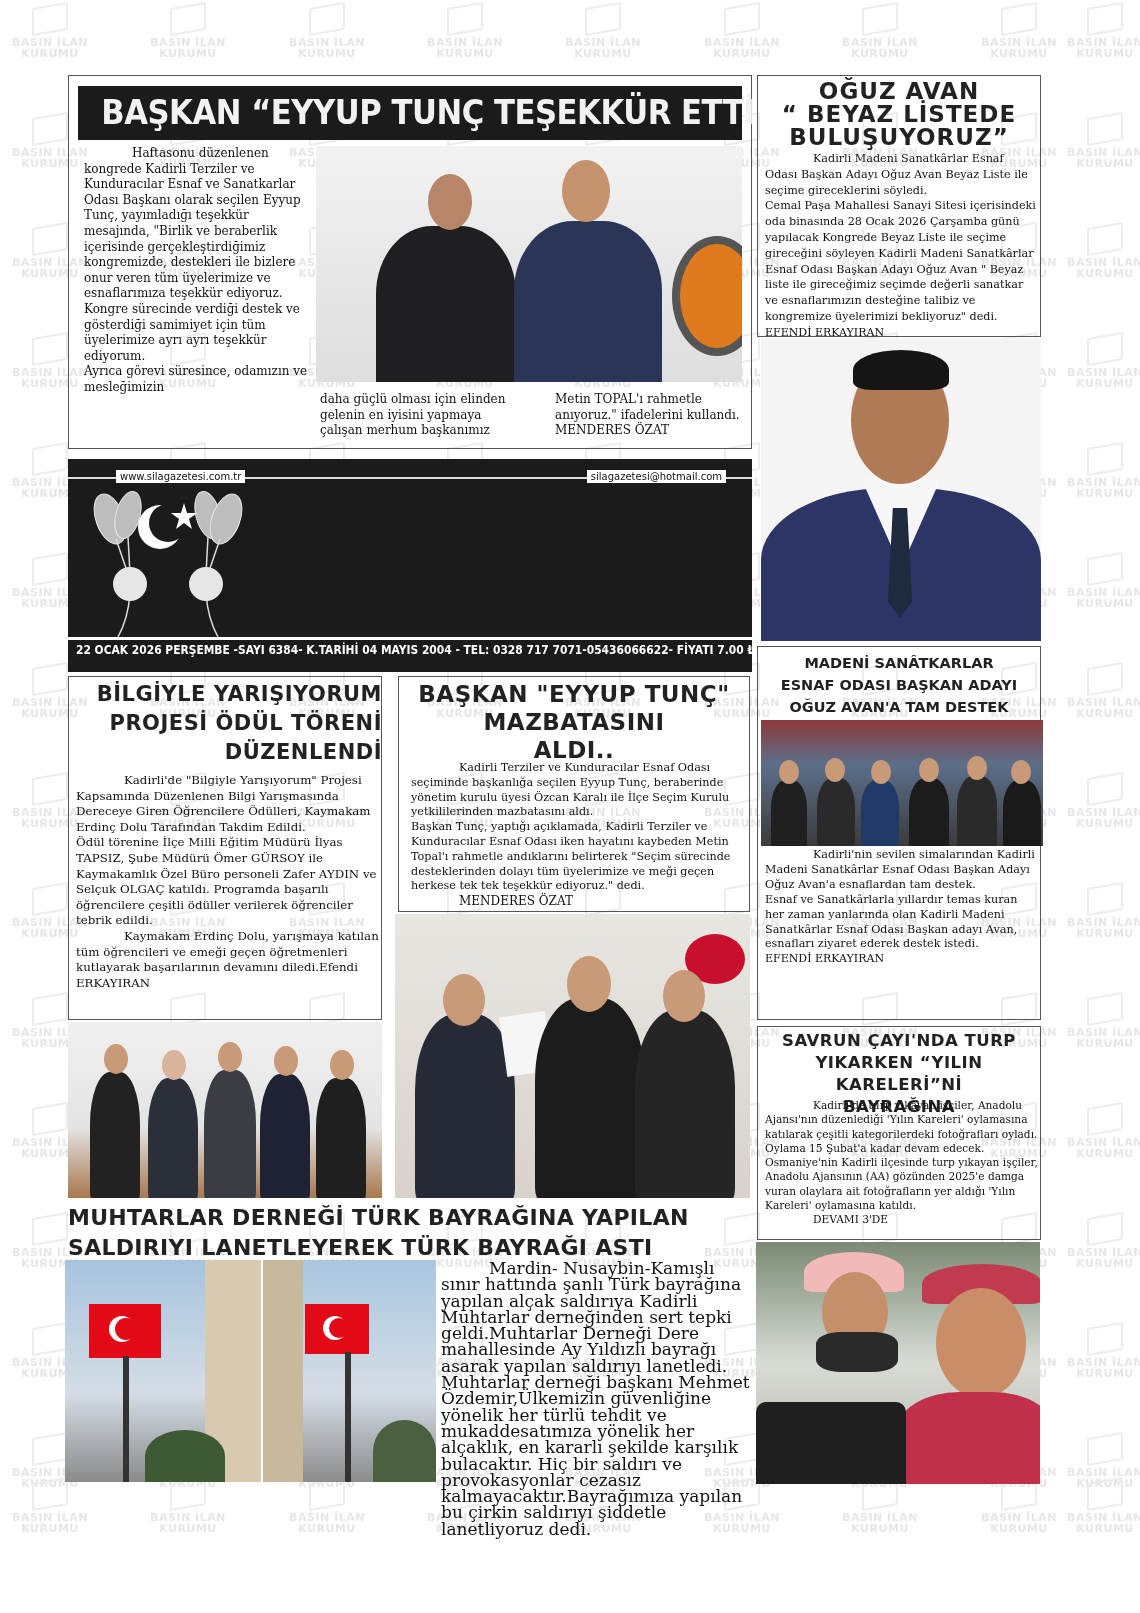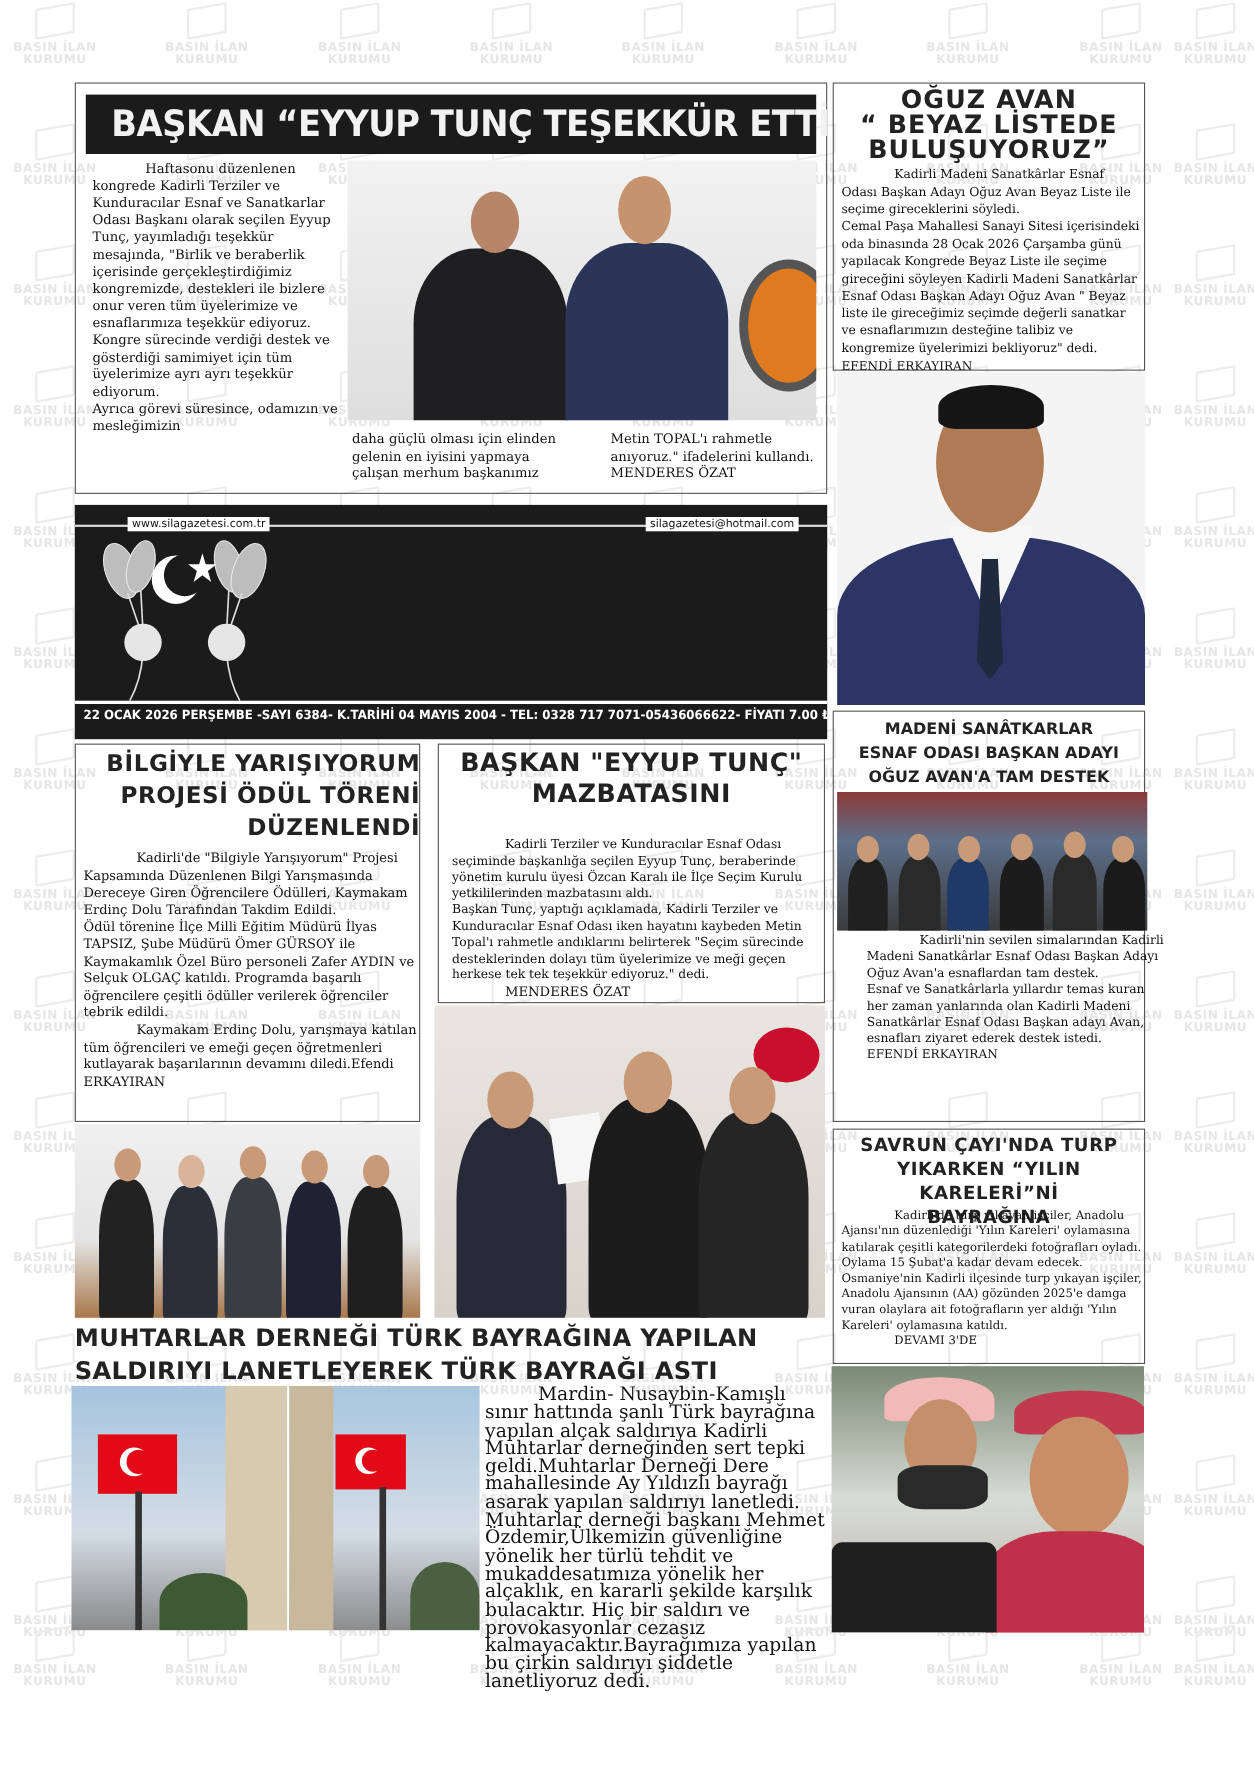--- a/index.html
+++ b/index.html
@@ -803,20 +803,21 @@
   <div class="person" style="left:192px; top:52px; width:50px; height:128px; background:#1e2233;"></div>
   <div class="head" style="left:206px; top:24px; width:24px; height:30px;"></div>
   <div class="person" style="left:248px; top:56px; width:50px; height:124px; background:#1f1f1f;"></div>
   <div class="head" style="left:262px; top:28px; width:24px; height:30px;"></div>
 </div>
 
 <div class="box-frame" style="left:398px; top:676px; width:352px; height:236px;"></div>
 <div class="headline" style="position:absolute; left:398px; top:680px; width:352px; font-size:23px; line-height:28px;">
   <div>BAŞKAN "EYYUP TUNÇ"</div>
   <div>MAZBATASINI</div>
+  <div>ALDI..</div>
 </div>
 <div class="body-text" style="position:absolute; left:411px; top:761px; width:336px; font-size:11.2px; line-height:14.8px;">
   <p class="indent">Kadirli Terziler ve Kunduracılar Esnaf Odası seçiminde başkanlığa seçilen Eyyup Tunç, beraberinde yönetim kurulu üyesi Özcan Karalı ile İlçe Seçim Kurulu yetkililerinden mazbatasını aldı.</p>
   <p>Başkan Tunç, yaptığı açıklamada, Kadirli Terziler ve Kunduracılar Esnaf Odası iken hayatını kaybeden Metin Topal'ı rahmetle andıklarını belirterek "Seçim sürecinde desteklerinden dolayı tüm üyelerimize ve meği geçen herkese tek tek teşekkür ediyoruz." dedi.</p>
   <p class="byline" style="padding-left:48px;">MENDERES ÖZAT</p>
 </div>
 <div class="photo" style="left:395px; top:914px; width:355px; height:284px; background:linear-gradient(180deg,#e9e6e2 0%,#d8d2ca 100%);">
   <div style="position:absolute; left:290px; top:20px; width:60px; height:50px; border-radius:50%; background:#c8102e;"></div>
   <div class="person" style="left:20px; top:100px; width:100px; height:190px; background:#262a36;"></div>
   <div class="head" style="left:48px; top:60px; width:42px; height:52px;"></div>
@@ -840,21 +841,21 @@
   <div class="head" style="left:64px; top:38px; width:20px; height:24px;"></div>
   <div class="person" style="left:100px; top:60px; width:38px; height:70px; background:#1f3a66;"></div>
   <div class="head" style="left:110px; top:40px; width:20px; height:24px;"></div>
   <div class="person" style="left:148px; top:58px; width:40px; height:72px; background:#1c1c1c;"></div>
   <div class="head" style="left:158px; top:38px; width:20px; height:24px;"></div>
   <div class="person" style="left:196px; top:56px; width:40px; height:74px; background:#2a2a2a;"></div>
   <div class="head" style="left:206px; top:36px; width:20px; height:24px;"></div>
   <div class="person" style="left:242px; top:60px; width:38px; height:70px; background:#1a1a1a;"></div>
   <div class="head" style="left:250px; top:40px; width:20px; height:24px;"></div>
 </div>
-<div class="body-text" style="position:absolute; left:765px; top:848px; width:274px; font-size:11.2px; line-height:14.9px;margin-left:23px;">
+<div class="body-text" style="position:absolute; left:765px; top:848px; width:274px; font-size:11.2px; line-height:14.9px;">
   <p class="indent">Kadirli'nin sevilen simalarından Kadirli Madeni Sanatkârlar Esnaf Odası Başkan Adayı Oğuz Avan'a esnaflardan tam destek.</p>
   <p>Esnaf ve Sanatkârlarla yıllardır temas kuran her zaman yanlarında olan Kadirli Madeni Sanatkârlar Esnaf Odası Başkan adayı Avan, esnafları ziyaret ederek destek istedi.</p>
   <p class="byline" style="font-size:11px;">EFENDİ ERKAYIRAN</p>
 </div>
 
 <div class="box-frame" style="left:757px; top:1026px; width:284px; height:214px;"></div>
 <div class="headline" style="position:absolute; left:757px; top:1030px; width:284px; font-size:16.5px; line-height:22px; font-weight:bold;">
   <div>SAVRUN ÇAYI'NDA TURP</div>
   <div>YIKARKEN “YILIN KARELERİ”Nİ</div>
   <div>BAYRAĞINA</div>

